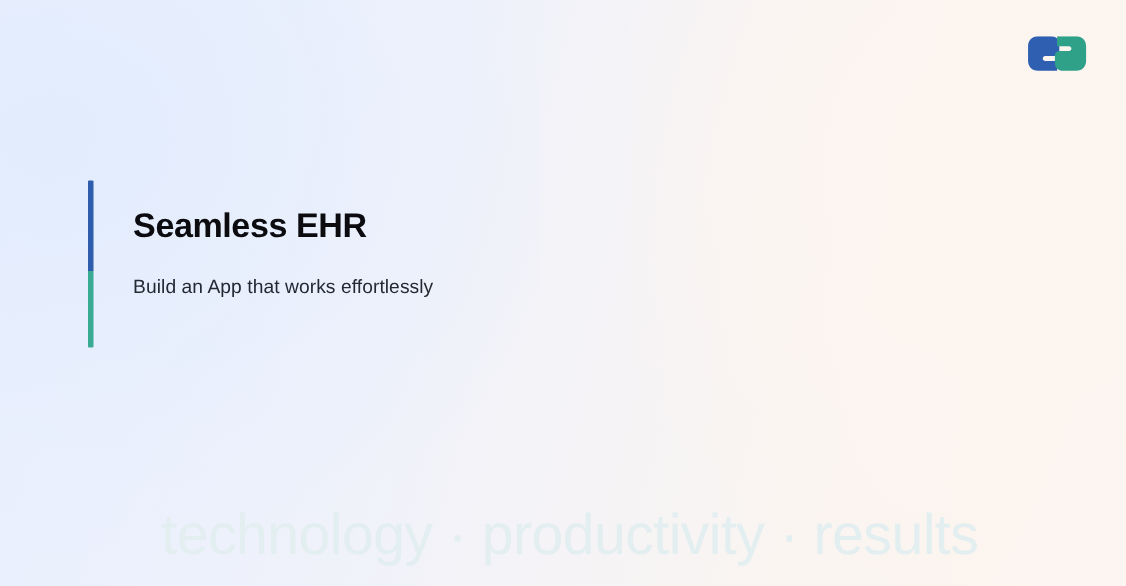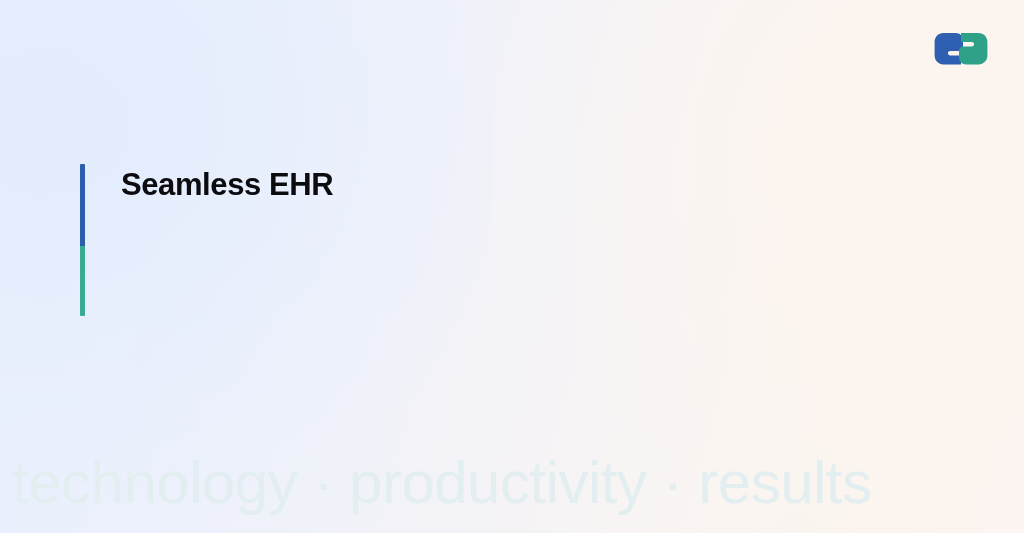--- a/index.html
+++ b/index.html
@@ -56,21 +56,22 @@
     background: radial-gradient(ellipse at 62% 46%, rgba(253,245,239,0.95) 0%, rgba(252,245,240,0.5) 55%, rgba(252,245,240,0) 80%);
     pointer-events: none;
   }
 
   
   .watermark {
     position: absolute;
     left: 0;
     right: 0;
     bottom: 20px;
-    font-size: 60px;
+    text-align: center;
+    font-size: 52px;
     line-height: 1;
     font-weight: 400;
     letter-spacing: -0.5px;
     color: #e2eef0;
     white-space: nowrap;
     user-select: none;
     z-index: 1;
     margin-left: 12px;
   }
 
@@ -104,20 +105,21 @@
       to bottom,
       #2f5dad 0%,
       #2f5dad 54%,
       #3aab93 54%,
       #3aab93 100%);
   }
 
   .hero-text {
     margin-left: 36px;
     padding-top: 1px;
+    margin-top: 20px;
   }
 
   .headline {
     margin: 0;
     font-size: 31px;
     line-height: 40px;
     font-weight: 700;
     letter-spacing: -0.4px;
     color: #0b0b10;
     max-width: 330px;
@@ -162,19 +164,19 @@
   <div class="hero">
 
     <div class="accent-bar"></div>
 
     <div class="hero-text">
       <h1 class="headline">
         <span>Seamless EHR</span><br>
       </h1>
 
       <p class="subhead">
-        <br>
+        <span>Build an App that works effortlessly</span><br>
       </p>
     </div>
 
   </div>
 
 </div>
 
 </body></html>

